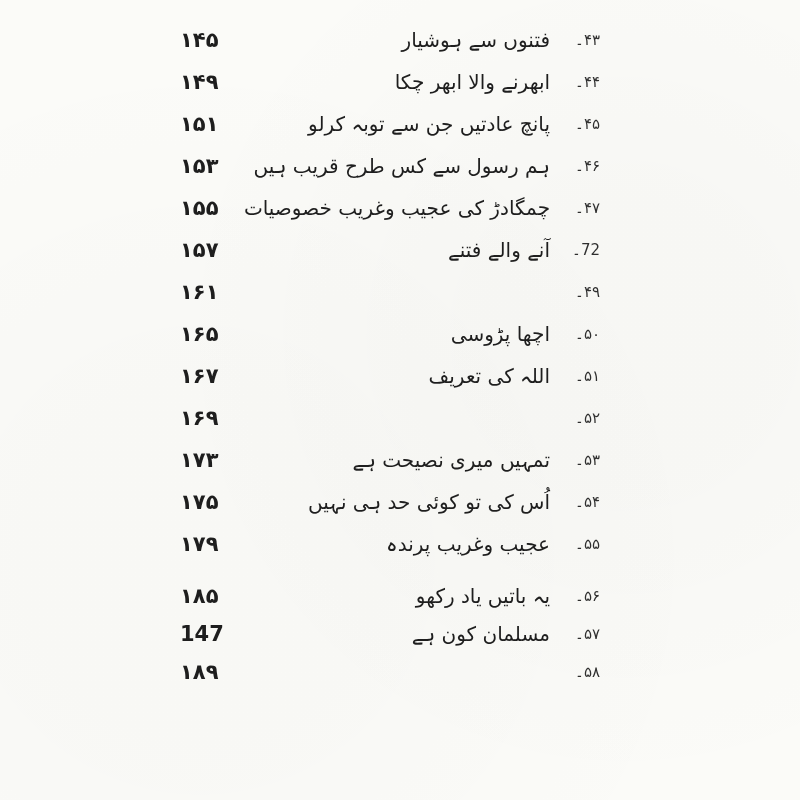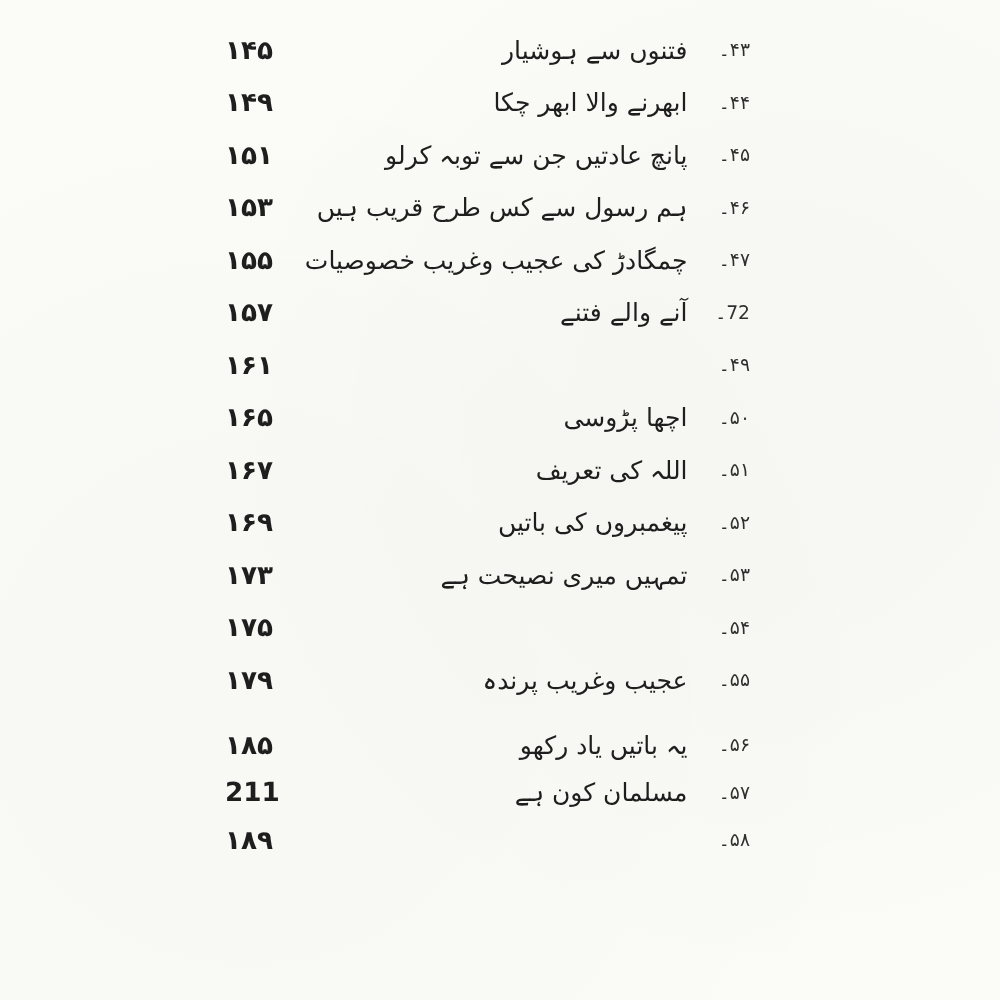--- a/index.html
+++ b/index.html
@@ -111,51 +111,51 @@
   </div>
 
   <div class="row" dir="rtl" lang="ur">
     <span class="num">۵۱۔</span>
     <span class="title">اللہ کی تعریف</span>
     <span class="page">۱۶۷</span>
   </div>
 
   <div class="row" dir="rtl" lang="ur">
     <span class="num">۵۲۔</span>
-    <span class="title">پیغمبروں کی باتیں</span>
     <span class="page">۱۶۹</span>
   </div>
 
   <div class="row" dir="rtl" lang="ur">
     <span class="num">۵۳۔</span>
     <span class="title">تمہیں میری نصیحت ہے</span>
     <span class="page">۱۷۳</span>
   </div>
 
   <div class="row" dir="rtl" lang="ur">
     <span class="num">۵۴۔</span>
+    <span class="title">اُس کی تو کوئی حد ہی نہیں</span>
     <span class="page">۱۷۵</span>
   </div>
 
   <div class="row" dir="rtl" lang="ur">
     <span class="num">۵۵۔</span>
     <span class="title">عجیب وغریب پرندہ</span>
     <span class="page">۱۷۹</span>
   </div>
 
   <div class="row tight gap-before" dir="rtl" lang="ur">
     <span class="num">۵۶۔</span>
     <span class="title">یہ باتیں یاد رکھو</span>
     <span class="page">۱۸۵</span>
   </div>
 
   <div class="row tight" dir="rtl" lang="ur">
     <span class="num">۵۷۔</span>
     <span class="title">مسلمان کون ہے</span>
-    <span class="page">211</span>
+    <span class="page">147</span>
   </div>
 
   <div class="row tight" dir="rtl" lang="ur">
     <span class="num">۵۸۔</span>
     <span class="page">۱۸۹</span>
   </div>
 </div>
 </div>
 
 </body></html>

